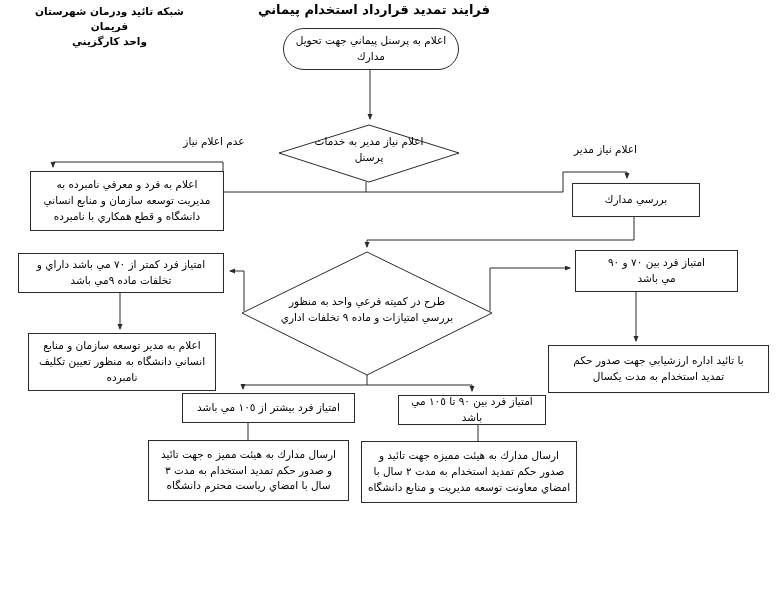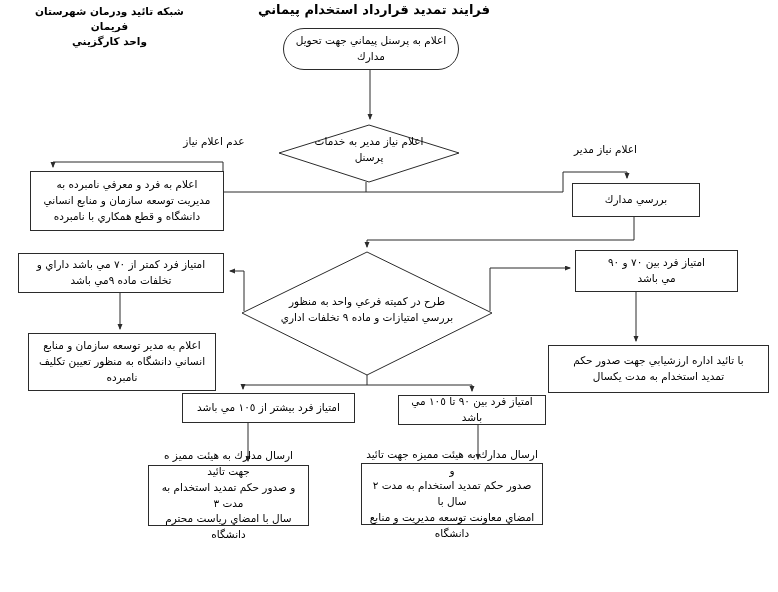--- a/index.html
+++ b/index.html
@@ -85,21 +85,21 @@
 انساني دانشگاه به منظور تعيين تكليف
 نامبرده</div>
 
   <div class="node" style="left:548px;top:345px;width:221px;height:48px;">با تائيد اداره ارزشيابي جهت صدور حكم
 تمديد استخدام به مدت يكسال</div>
 
   <div class="node" style="left:182px;top:393px;width:173px;height:30px;">امتياز فرد بيشتر از ١٠٥ مي باشد</div>
 
   <div class="node" style="left:398px;top:395px;width:148px;height:30px;">امتياز فرد بين ٩٠ تا ١٠٥ مي باشد</div>
 
-  <div class="node" style="left:148px;top:465px;width:161px;height:61px;">ارسال مدارك به هيئت مميز ه جهت تائيد
+  <div class="node" style="left:148px;top:440px;width:201px;height:61px;">ارسال مدارك به هيئت مميز ه جهت تائيد
 و صدور حكم تمديد استخدام به مدت ٣
 سال با امضاي رياست محترم دانشگاه</div>
 
-  <div class="node" style="left:361px;top:463px;width:182px;height:62px;">ارسال مدارك به هيئت مميزه جهت تائيد و
+  <div class="node" style="left:361px;top:441px;width:216px;height:62px;">ارسال مدارك به هيئت مميزه جهت تائيد و
 صدور حكم تمديد استخدام به مدت ٢ سال با
 امضاي معاونت توسعه مديريت و منابع دانشگاه</div>
 
 </div>
 
 </body></html>

